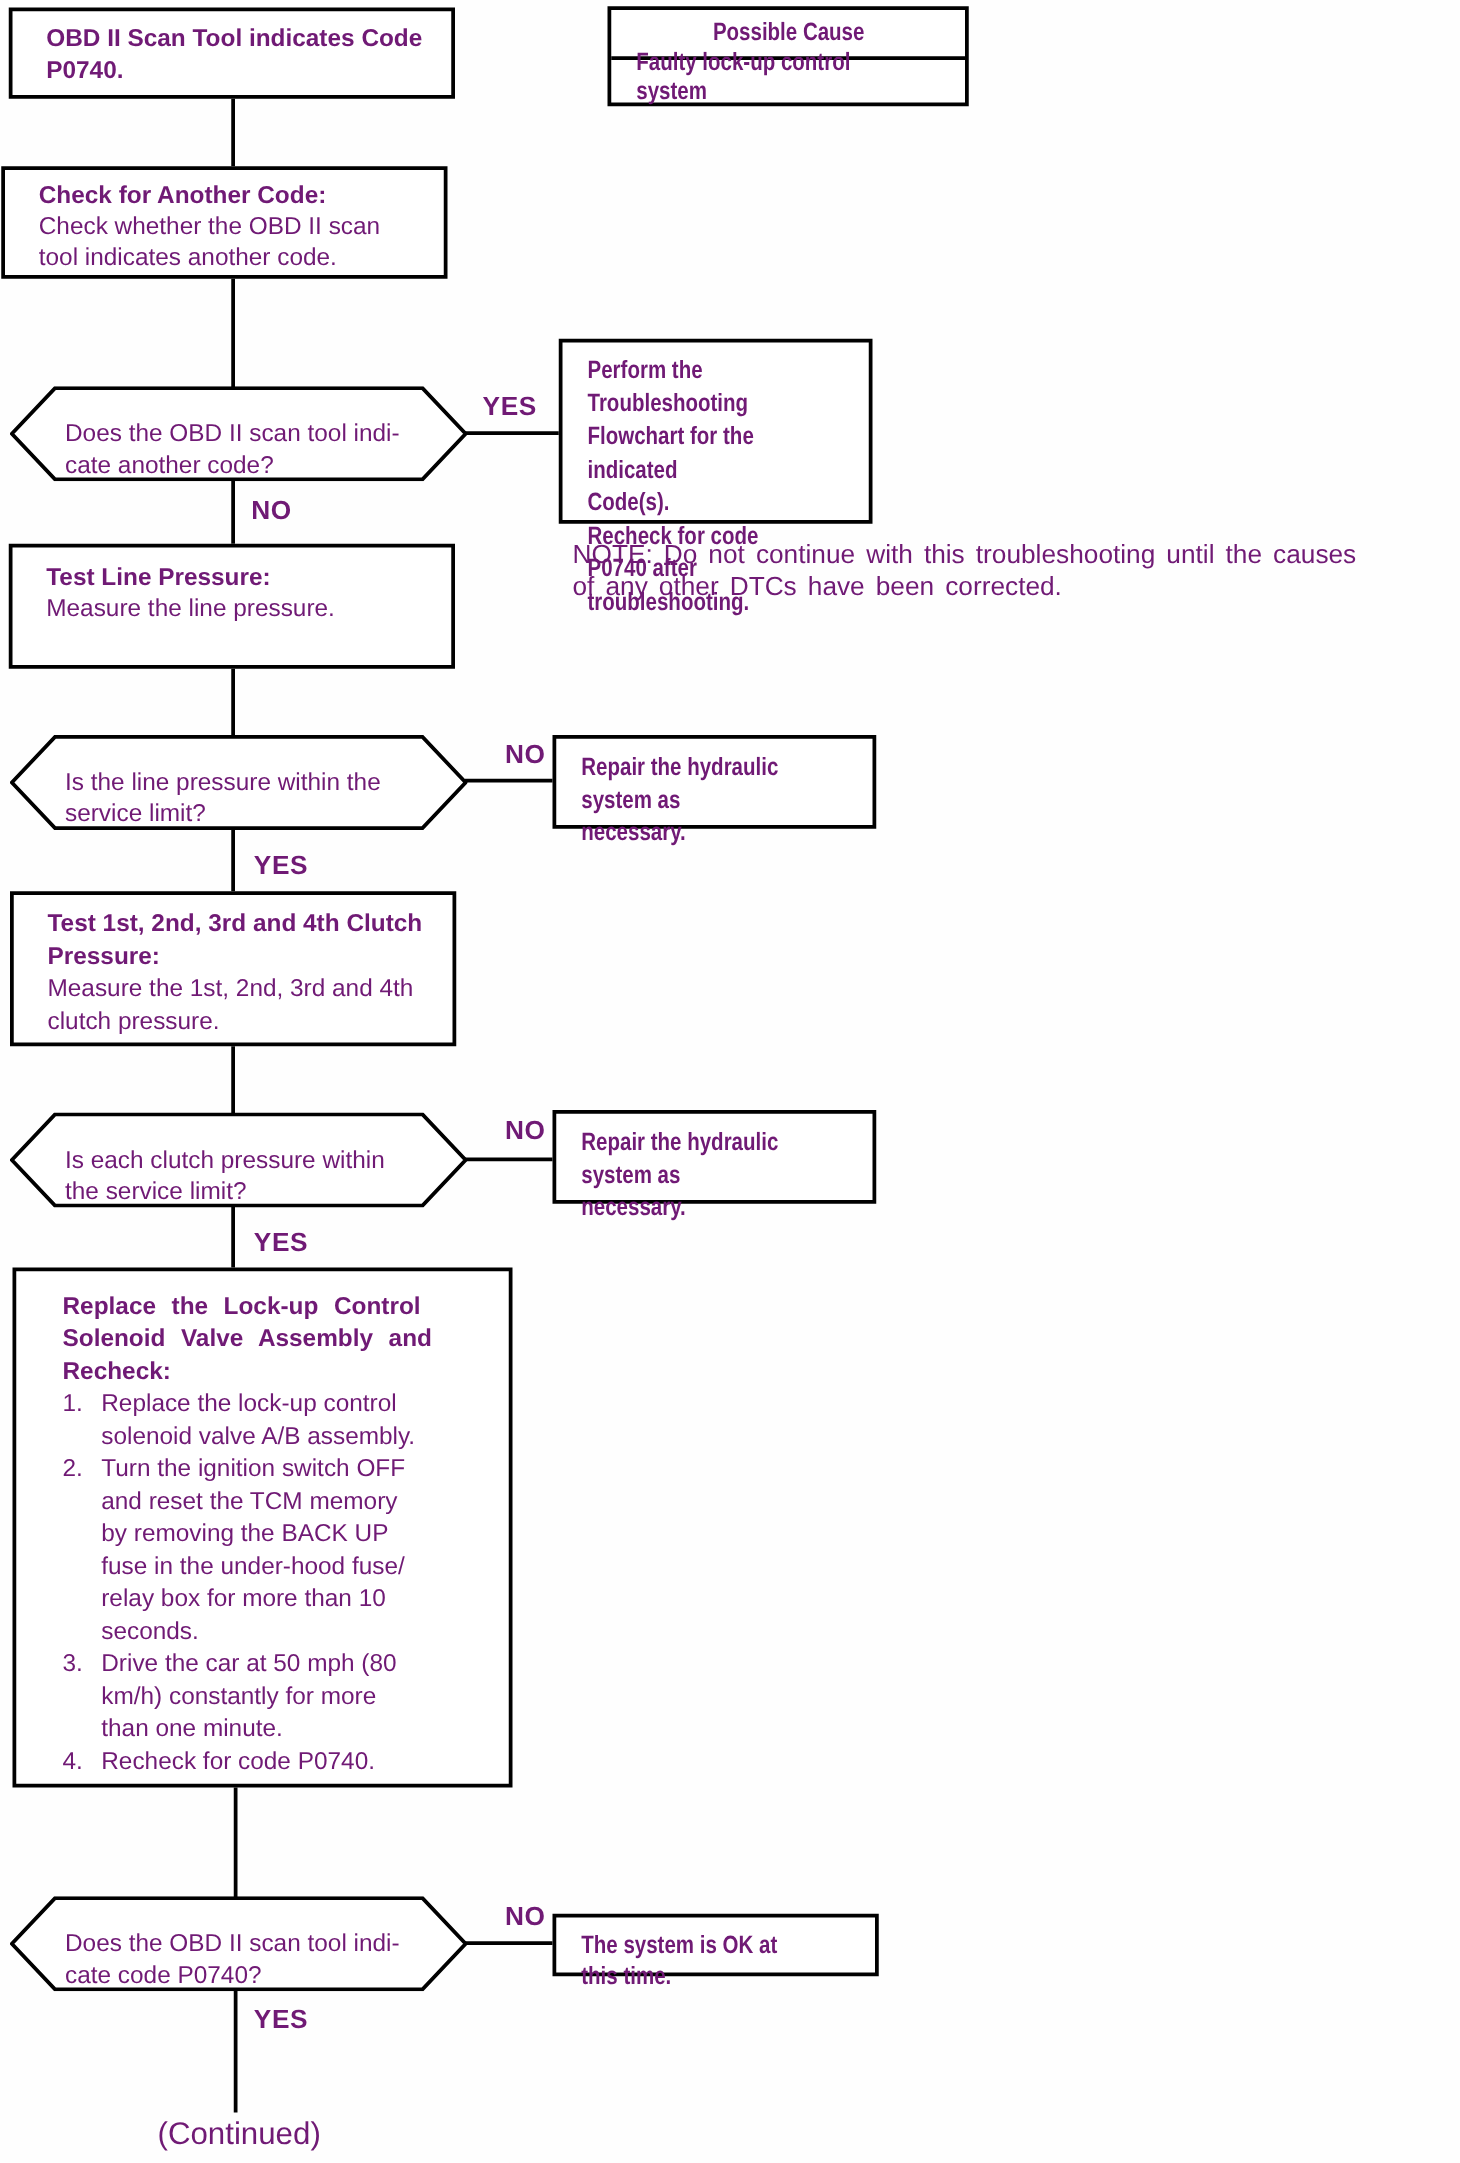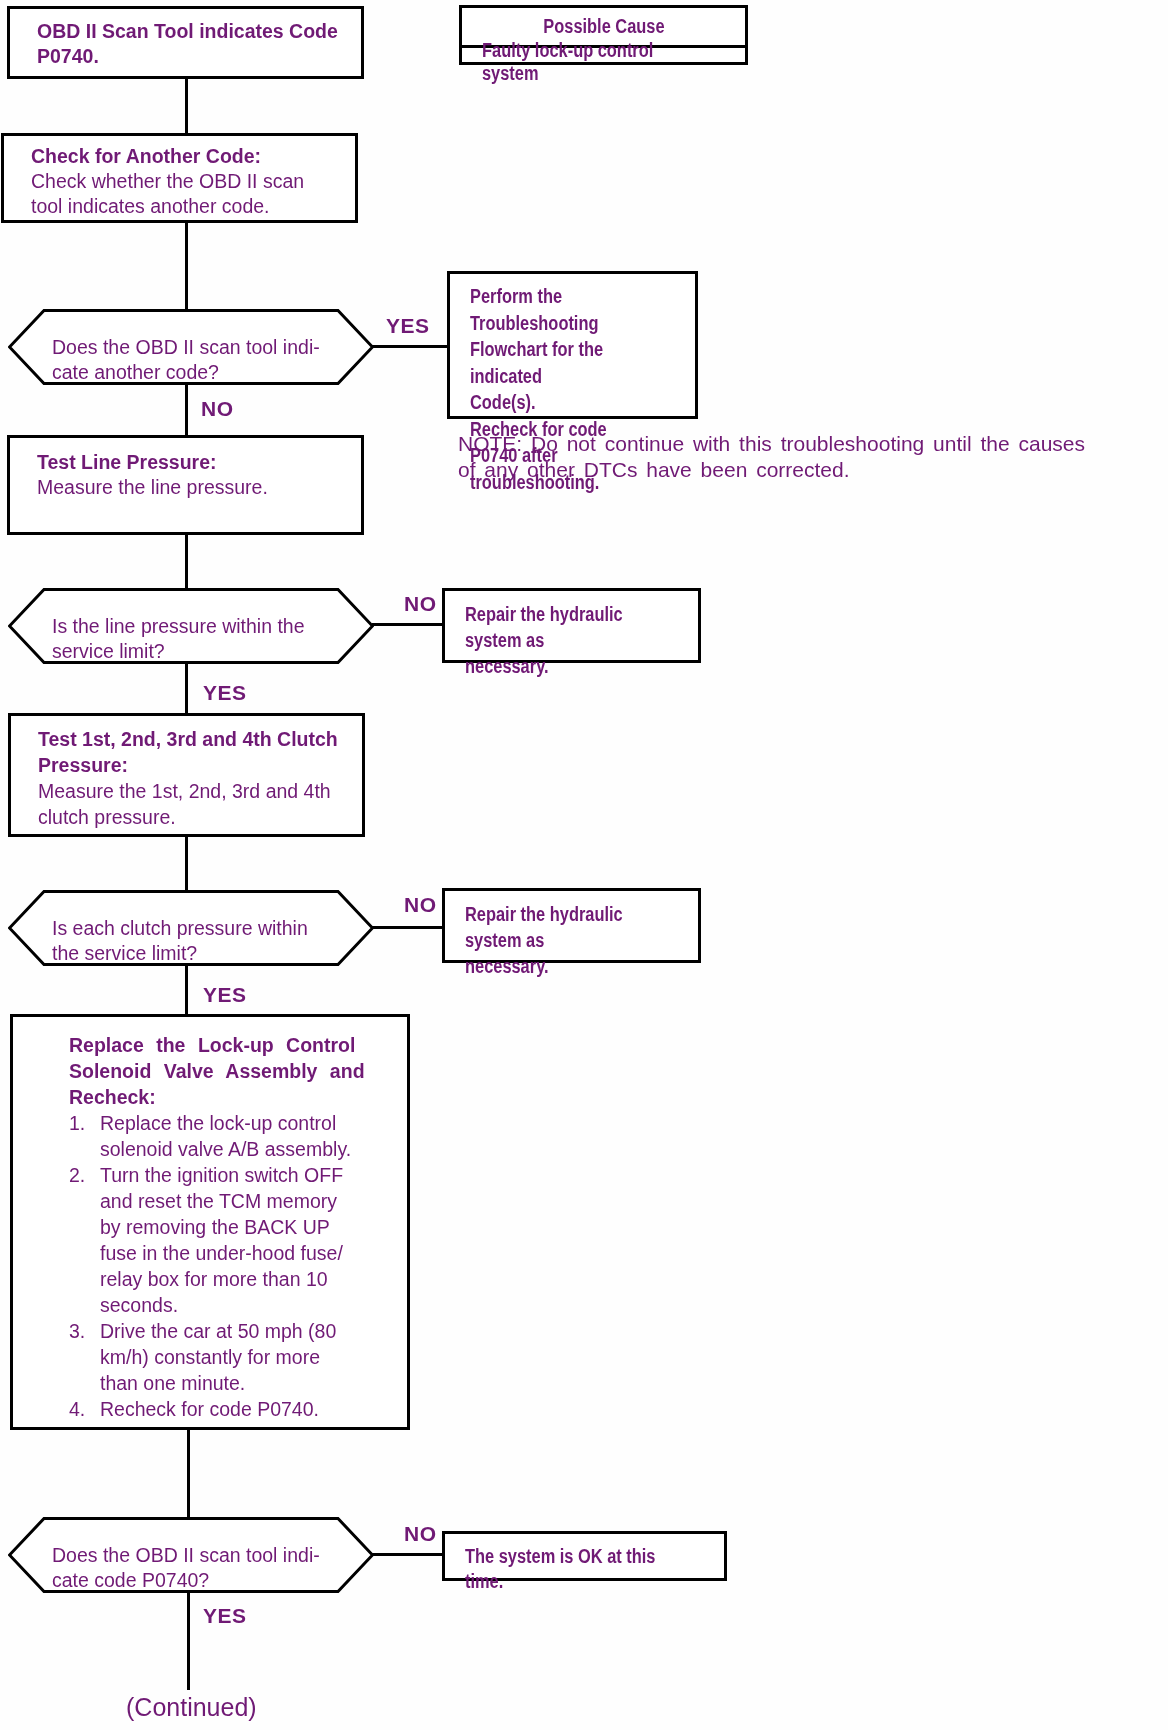--- a/index.html
+++ b/index.html
@@ -39,21 +39,21 @@
   .hline { position: absolute; height: 3px; background: #000; }
   .lbl { position: absolute; font-size: 21px; letter-spacing: 0.5px; font-weight: bold; }
   .hex { position: absolute; left: 8px; width: 366px; height: 76px; }
   .hex svg { position: absolute; left: 0; top: 0; width: 100%; height: 100%; }
   .hex-text {
     position: absolute;
     left: 44px; right: 16px; top: 0; bottom: 0;
     display: flex; align-items: flex-end;
     font-size: 19.5px; line-height: 25px;
   }
-  .pc-table { position: absolute; left: 459px; top: 5px; width: 289px; height: 60px;
+  .pc-table { position: absolute; left: 486px; top: 5px; width: 289px; height: 80px;
     border: 3px solid #000; box-sizing: border-box; background: #fff; }
   .pc-header { height: 40px; border-bottom: 3px solid #000; box-sizing: border-box;
     display: flex; align-items: center; justify-content: center; font-size: 20px; }
   .pc-row { height: 28px; display: flex; align-items: center; padding-left: 20px; font-size: 20px; }
   .note { position: absolute; left: 458px; top: 431px; width: 720px;
     font-size: 21px; line-height: 26px; word-spacing: 3px; white-space: pre-line; }
   .list-item { display: flex; }
   .li-num { width: 31px; flex: 0 0 31px; }
   .continued { position: absolute; font-size: 25px; }
 </style>
@@ -159,21 +159,21 @@
     </div>
   </div>
   <div class="lbl" style="left:404px;top:893px">NO</div>
   <div class="lbl" style="left:203px;top:983px">YES</div>
 
   <div class="box" style="left:442px;top:888px;width:259px;height:75px;padding:10px 6px 0 20px;font-size:20px;line-height:26px">
     <div class="cond">Repair the hydraulic system as
 necessary.</div>
   </div>
 
-  <div class="box" style="left:10px;top:1014px;width:400px;height:416px;padding:15px 10px 0 56px;line-height:26px">
+  <div class="box" style="left:10px;top:1014px;width:400px;height:416px;padding:15px 10px 0 37px;line-height:26px">
     <div class="lines b" style="word-spacing:7px">Replace the Lock-up Control
 Solenoid Valve Assembly and
 Recheck:</div>
     <div class="list-item">
       <div class="li-num">1.</div>
       <div class="lines">Replace the lock-up control
 solenoid valve A/B assembly.</div>
     </div>
     <div class="list-item">
       <div class="li-num">2.</div>
@@ -201,19 +201,19 @@
       <polygon points="36,1.5 330,1.5 364.5,38 330,74.5 36,74.5 1.5,38" fill="#fff" stroke="#000" stroke-width="3"></polygon>
     </svg>
     <div class="hex-text">
       <div class="lines">Does the OBD II scan tool indi-
 cate code P0740?</div>
     </div>
   </div>
   <div class="lbl" style="left:404px;top:1522px">NO</div>
   <div class="lbl" style="left:203px;top:1604px">YES</div>
 
-  <div class="box" style="left:442px;top:1531px;width:285px;height:50px;padding:10px 6px 0 20px;font-size:20px">
+  <div class="box" style="left:442px;top:1531px;width:261px;height:50px;padding:10px 6px 0 20px;font-size:20px">
     <div class="cond">The system is OK at this time.</div>
   </div>
 
   <div class="continued" style="left:126px;top:1693px">(Continued)</div>
 
 </div>
 
 </body></html>

